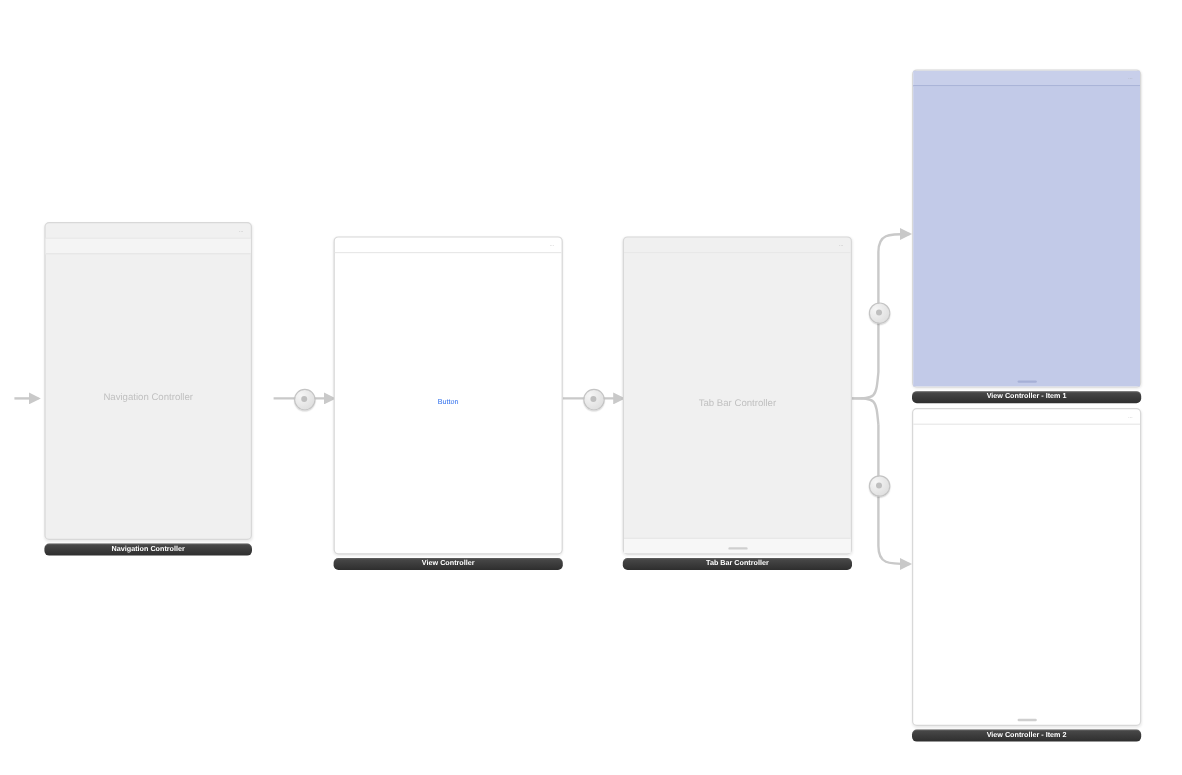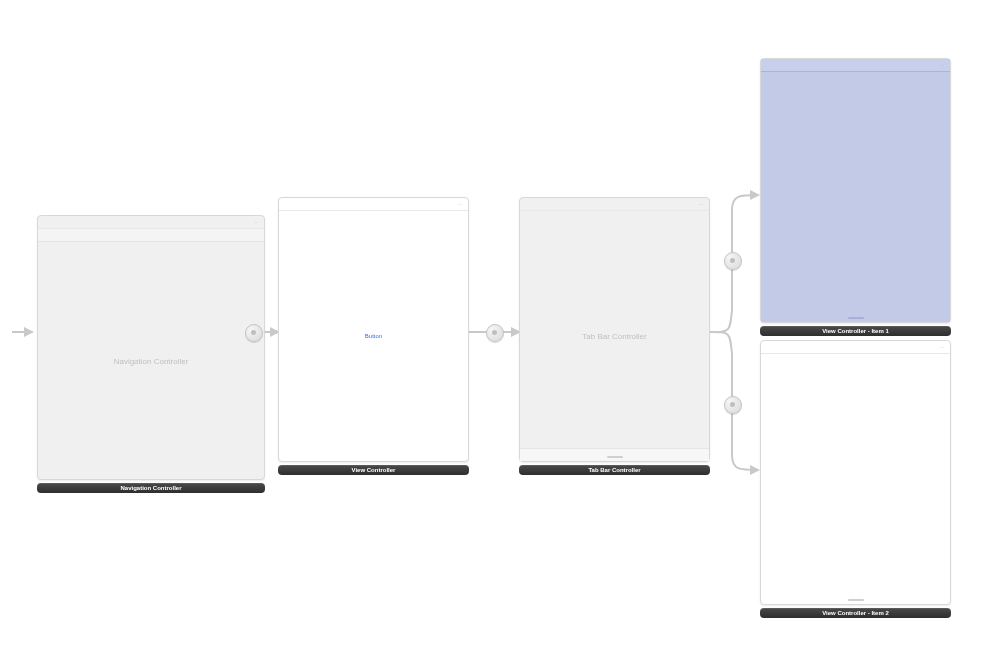--- a/index.html
+++ b/index.html
@@ -165,21 +165,21 @@
   <path d="M 469 332 L 519 332" stroke="#c9c9c9" stroke-width="2" fill="none" marker-end="url(#arrow)"></path>
 
   <path d="M 710 332 C 730 332 730 332 732 310" stroke="#c9c9c9" stroke-width="2" fill="none"></path>
   <path d="M 710 332 C 730 332 730 332 732 354" stroke="#c9c9c9" stroke-width="2" fill="none"></path>
 
   <path d="M 732 310 L 732 210 C 732 195 740 195 758 195" stroke="#c9c9c9" stroke-width="2" fill="none" marker-end="url(#arrow)"></path>
 
   <path d="M 732 354 L 732 455 C 732 470 740 470 758 470" stroke="#c9c9c9" stroke-width="2" fill="none" marker-end="url(#arrow)"></path>
 </svg>
 
-<div class="scene" style="left:37px; top:215px; width:228px;">
+<div class="scene" style="left:37px; top:185px; width:173px;">
   <div class="scene-frame placeholder" style="height:265px;">
     <div class="titlebar">
           <span class="wifi">…</span>
         </div>
     <div class="navbar"></div>
     <div class="content">
       <span class="placeholder-text">Navigation Controller</span>
     </div>
   </div>
   <div class="scene-label">Navigation Controller</div>

